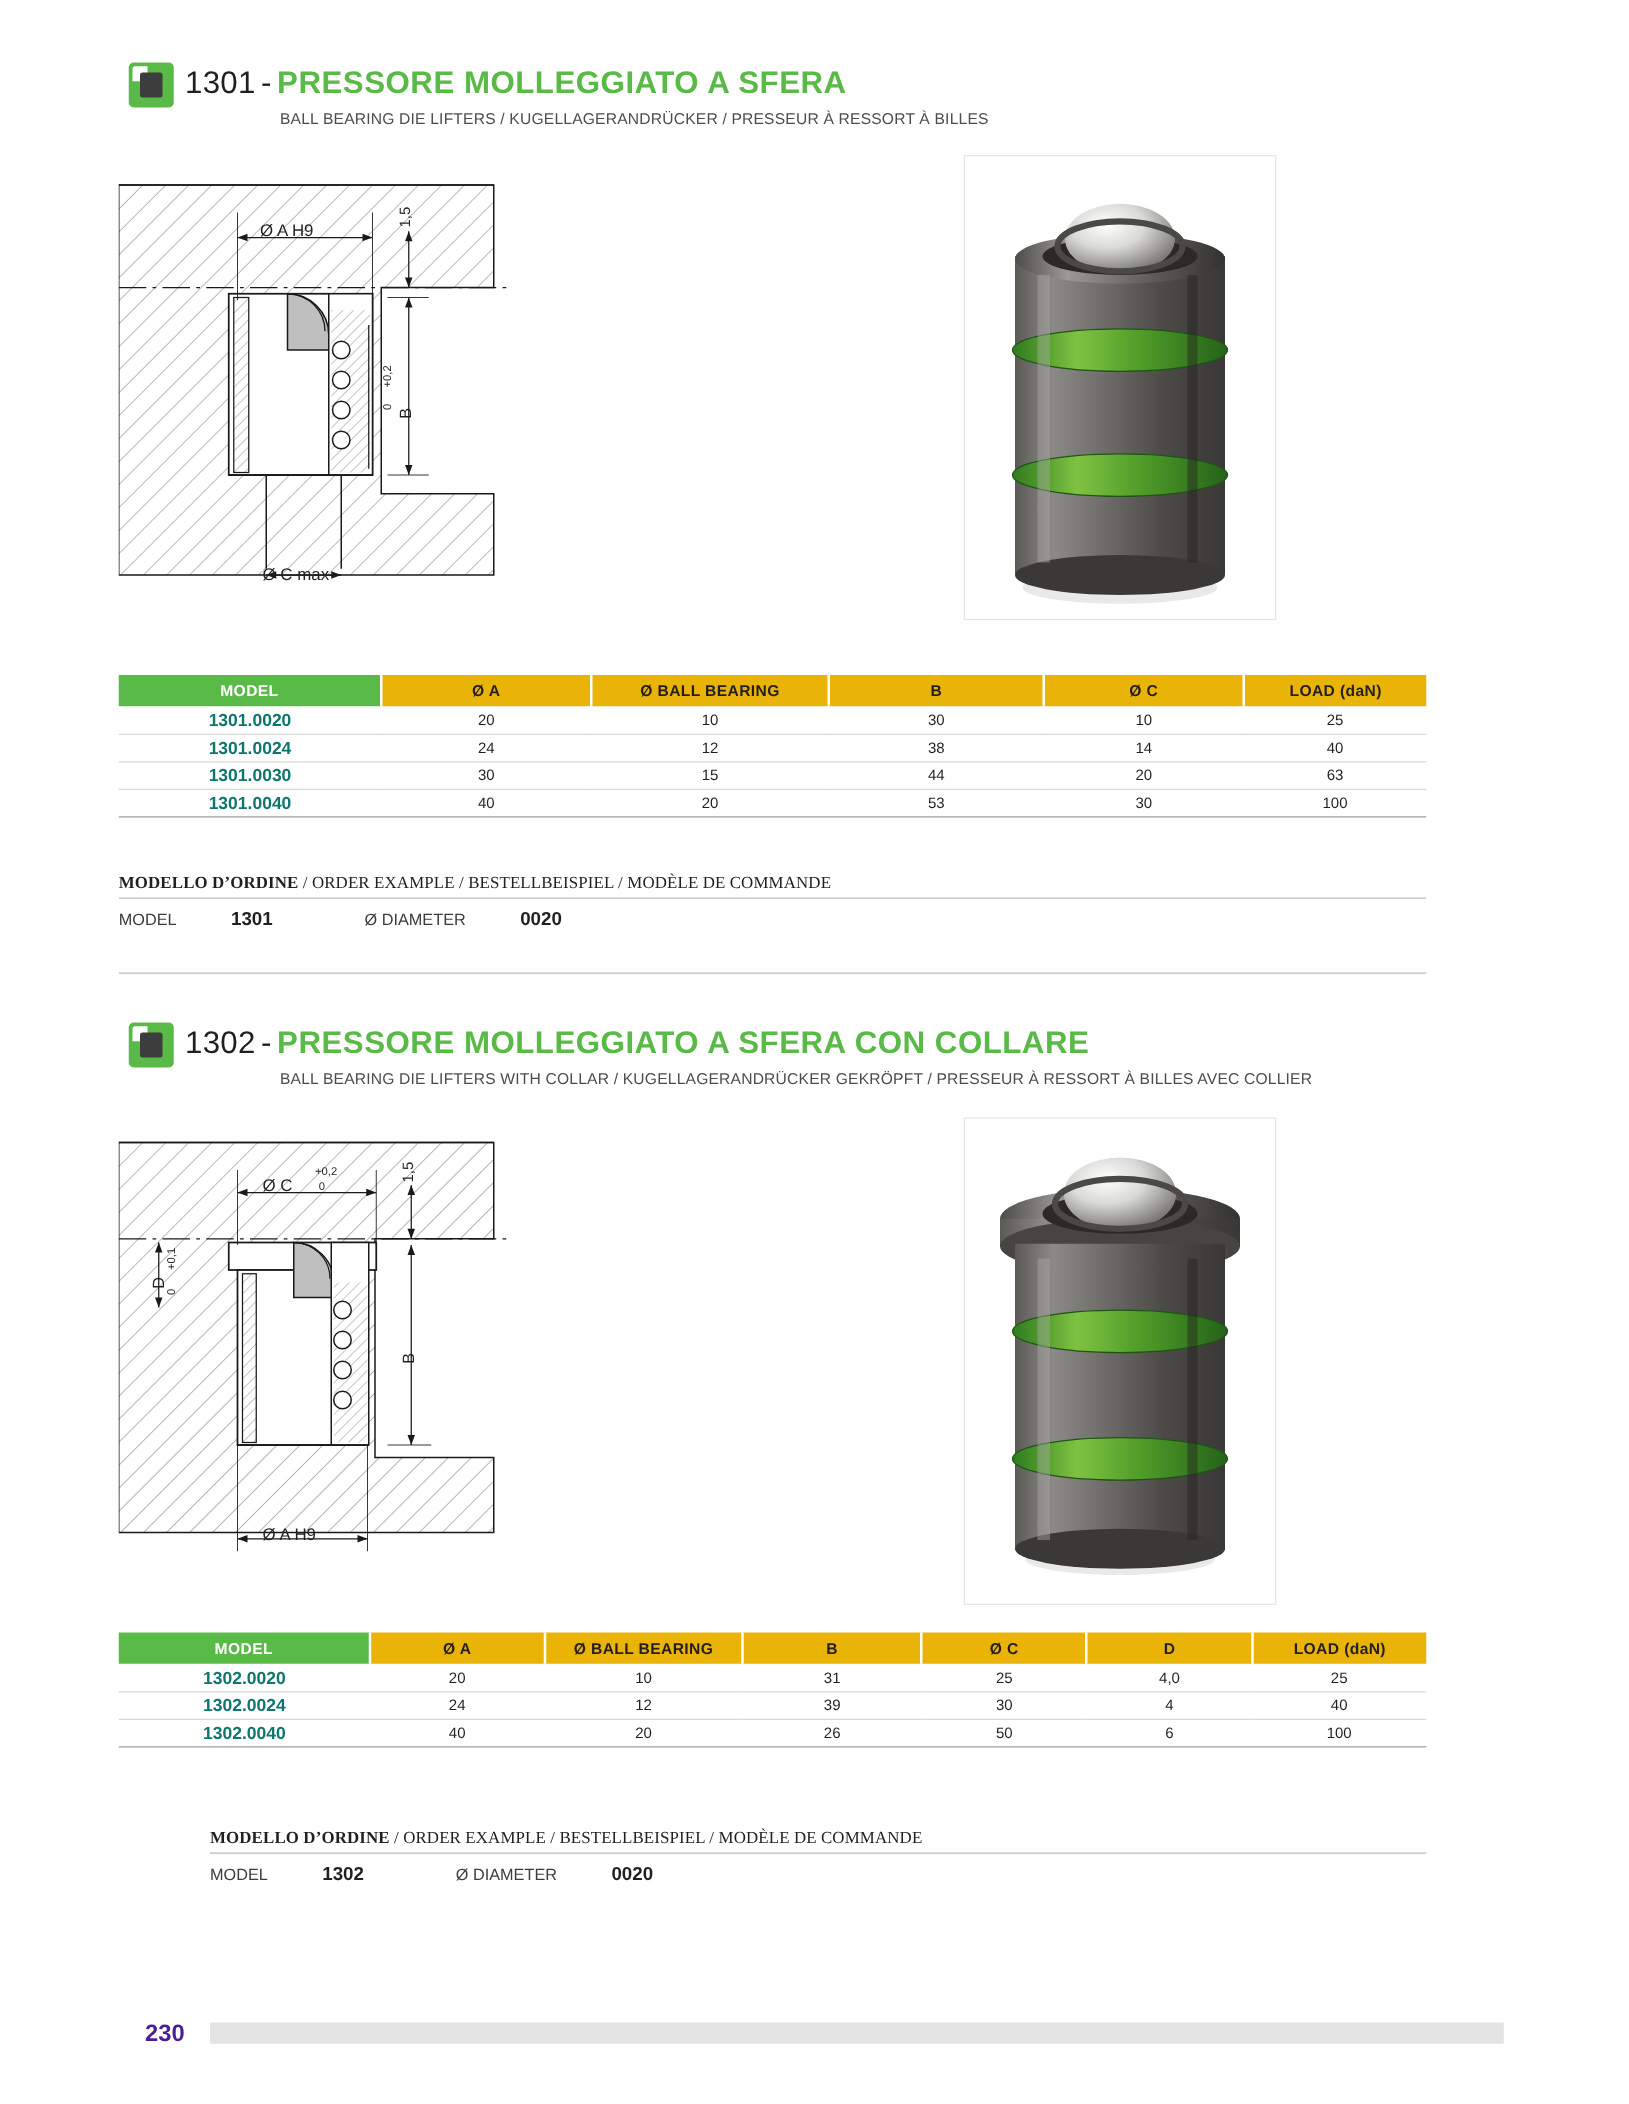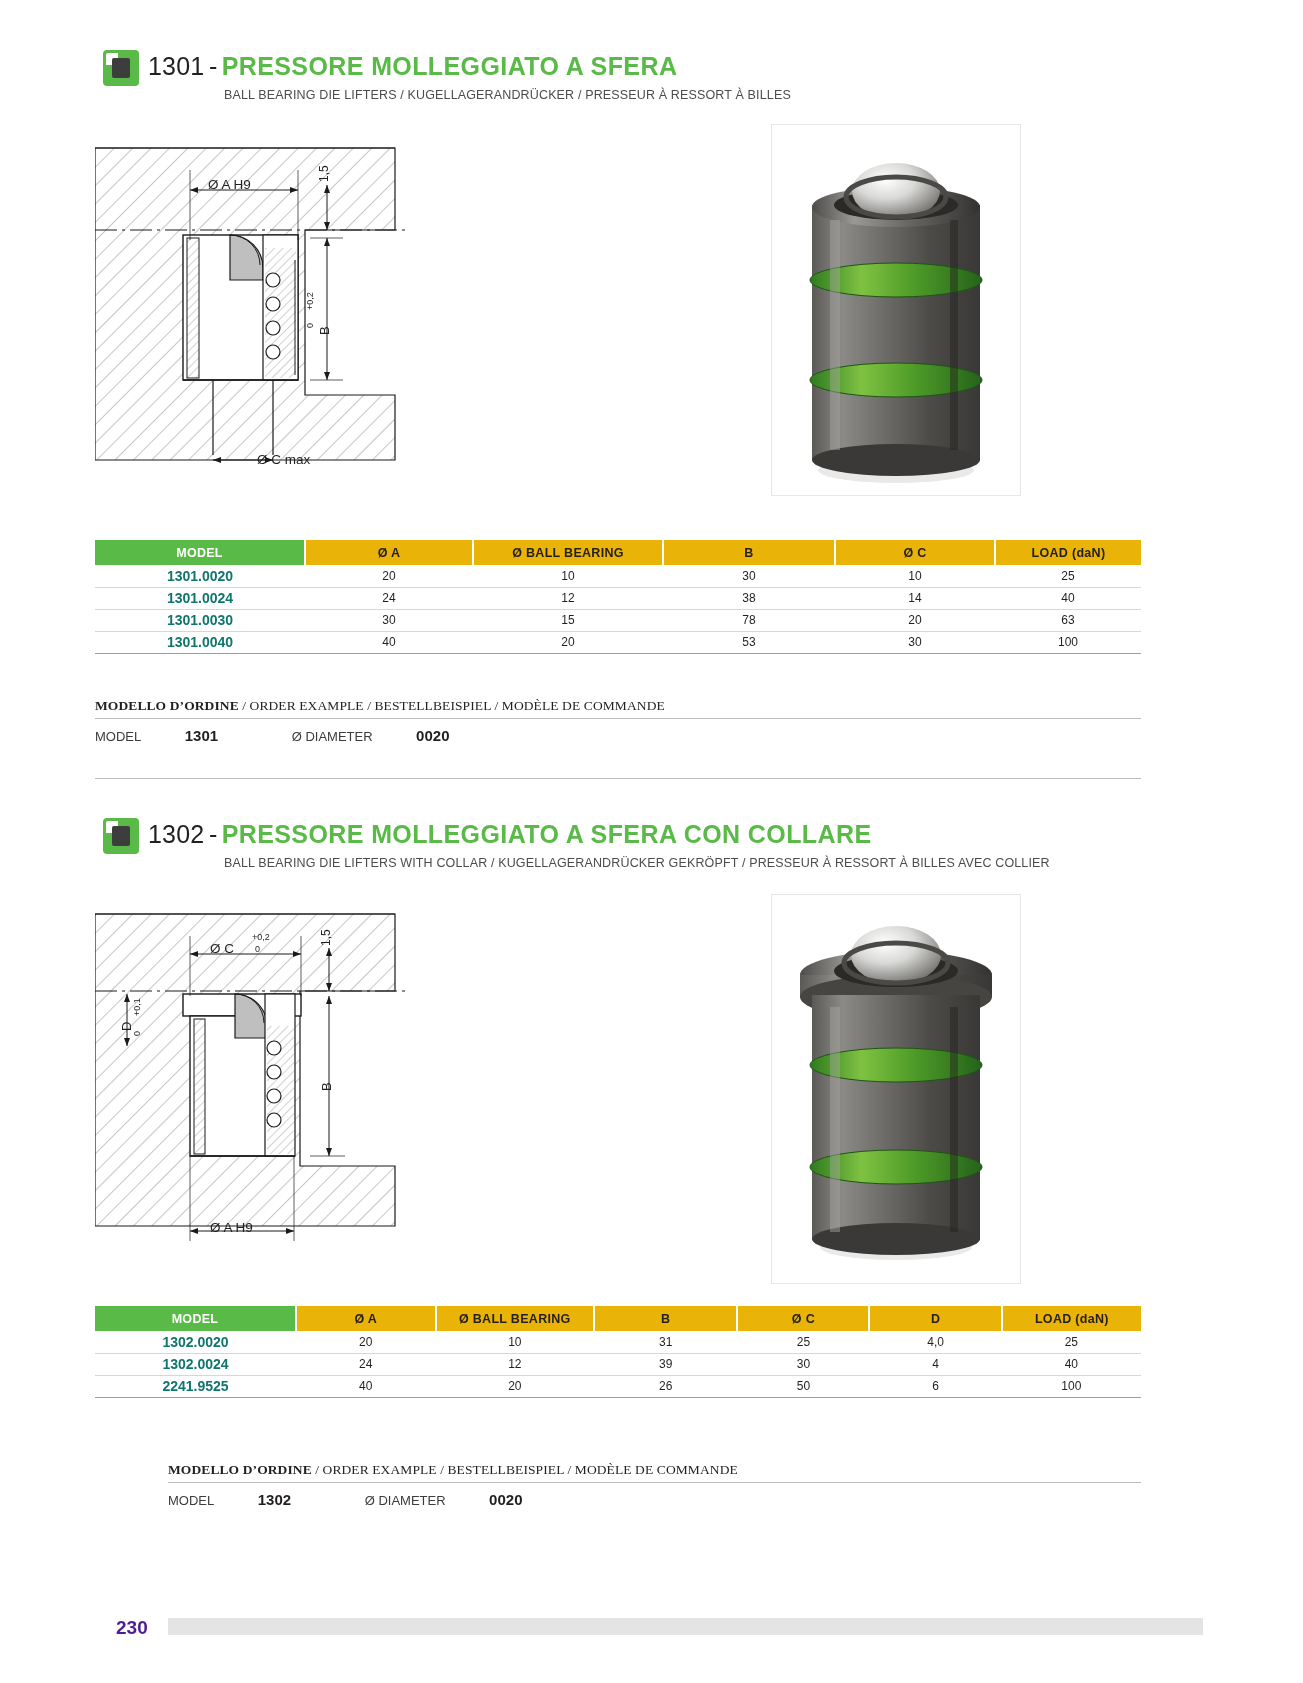--- a/index.html
+++ b/index.html
@@ -198,21 +198,21 @@
 
         <line x1="118" y1="330" x2="178" y2="330" stroke="#1a1a1a" stroke-width="1"></line>
         <path d="M118,330 l8,-3 l0,6 z" fill="#1a1a1a"></path>
         <path d="M178,330 l-8,-3 l0,6 z" fill="#1a1a1a"></path>
       </svg>
       <div style="position:absolute; left:113px; top:47px; font-size:13.5px;">Ø  A  H9</div>
       <div style="position:absolute; left:222px; top:52px; font-size:12px; transform:rotate(-90deg); transform-origin:left top;">1,5</div>
       <div style="position:absolute; left:222px; top:205px; font-size:13px; transform:rotate(-90deg); transform-origin:left top;">B</div>
       <div style="position:absolute; left:210px; top:180px; font-size:9px; transform:rotate(-90deg); transform-origin:left top;">+0,2</div>
       <div style="position:absolute; left:210px; top:198px; font-size:9px; transform:rotate(-90deg); transform-origin:left top;">0</div>
-      <div style="position:absolute; left:115px; top:322px; font-size:13.5px;margin-left:47px;">Ø  C max</div>
+      <div style="position:absolute; left:115px; top:322px; font-size:13.5px;">Ø  C max</div>
     </div>
 
     <div class="photo-box" style="left:771px; top:124px; width:250px; height:372px;">
       <svg width="248" height="370" viewBox="0 0 248 370">
         <defs>
           <linearGradient id="steel1" x1="0" y1="0" x2="1" y2="0">
             <stop offset="0%" stop-color="#5a5956"></stop>
             <stop offset="18%" stop-color="#8b8a86"></stop>
             <stop offset="42%" stop-color="#6e6d69"></stop>
             <stop offset="70%" stop-color="#4c4b48"></stop>
@@ -282,21 +282,21 @@
           <td>24</td>
           <td>12</td>
           <td>38</td>
           <td>14</td>
           <td>40</td>
         </tr>
         <tr>
           <td class="model">1301.0030</td>
           <td>30</td>
           <td>15</td>
-          <td>78</td>
+          <td>44</td>
           <td>20</td>
           <td>63</td>
         </tr>
         <tr>
           <td class="model">1301.0040</td>
           <td>40</td>
           <td>20</td>
           <td>53</td>
           <td>30</td>
           <td>100</td>
@@ -477,21 +477,21 @@
         <tr>
           <td class="model">1302.0024</td>
           <td>24</td>
           <td>12</td>
           <td>39</td>
           <td>30</td>
           <td>4</td>
           <td>40</td>
         </tr>
         <tr>
-          <td class="model">2241.9525</td>
+          <td class="model">1302.0040</td>
           <td>40</td>
           <td>20</td>
           <td>26</td>
           <td>50</td>
           <td>6</td>
           <td>100</td>
         </tr>
       </tbody>
     </table>
 

